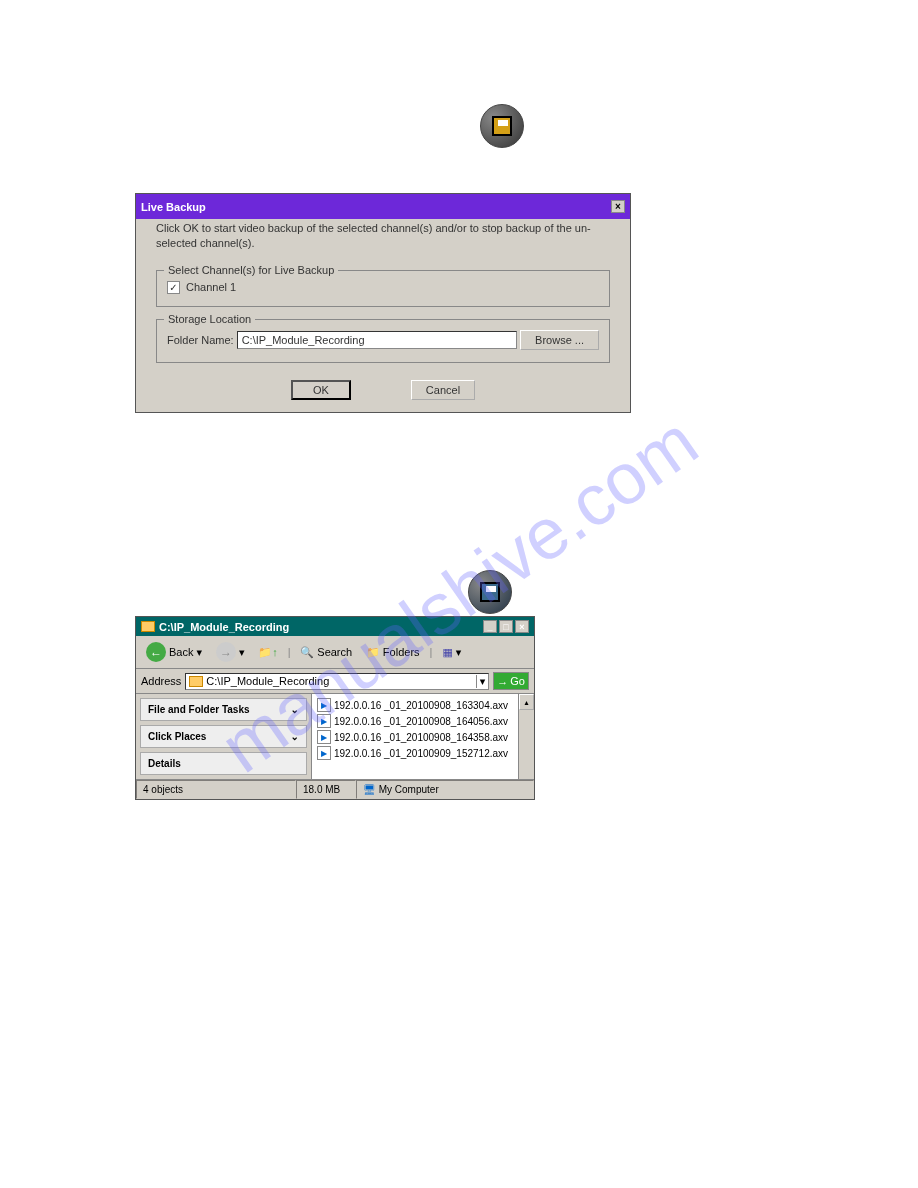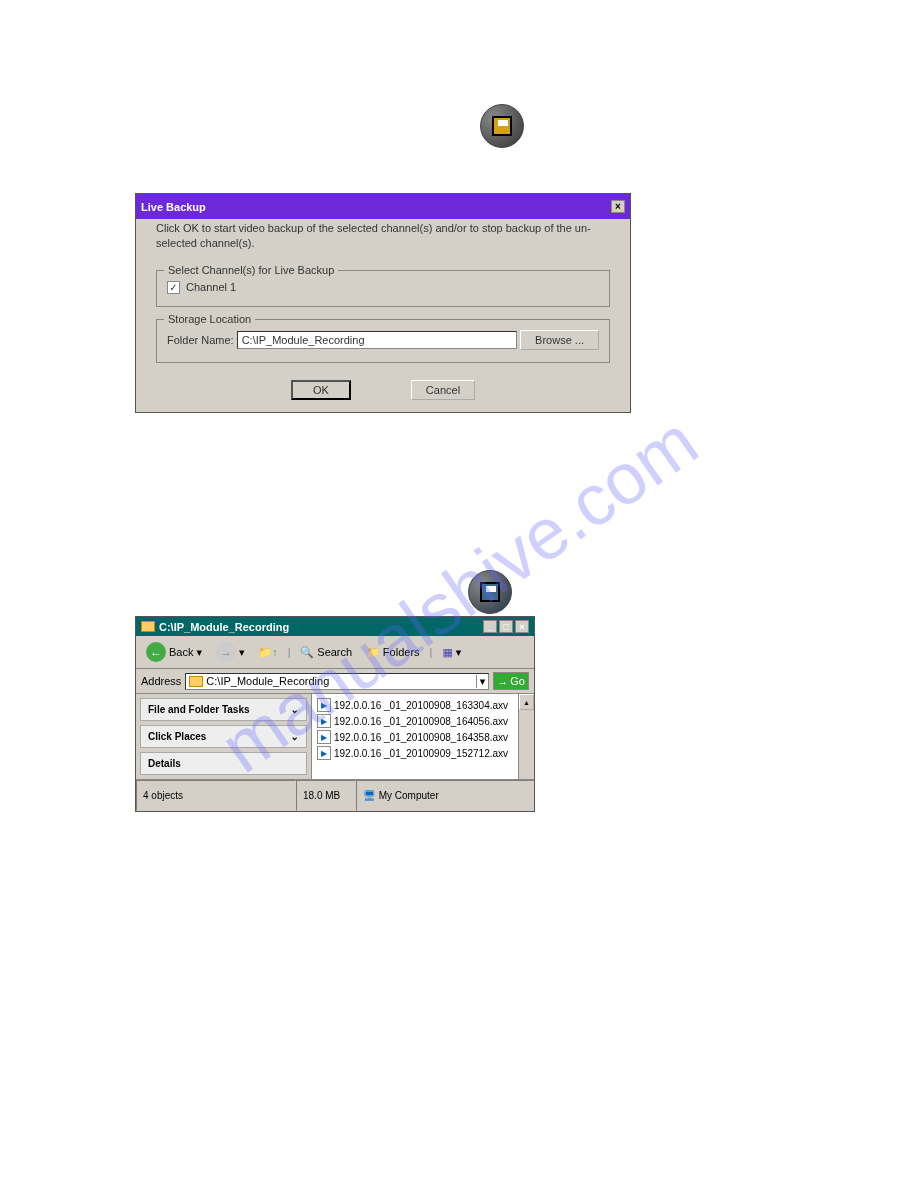--- a/index.html
+++ b/index.html
@@ -308,21 +308,21 @@
       justify-content: center;
       font-size: 8px;
     }
     .statusbar {
       display: flex;
       font-size: 10px;
       border-top: 1px solid #888;
     }
     .status-cell {
       border: 1px inset #d4d0c8;
-      padding: 9px 6px;
+      padding: 3px 6px;
     }
     .status-cell.c1 { width: 160px; }
     .status-cell.c2 { width: 60px; }
     .status-cell.c3 { flex: 1; display: flex; align-items: center; gap: 3px; }
     .chevron { font-size: 10px; }
     .folder-icon-small {
       display: inline-block;
       width: 14px;
       height: 11px;
       background: #fc6;

